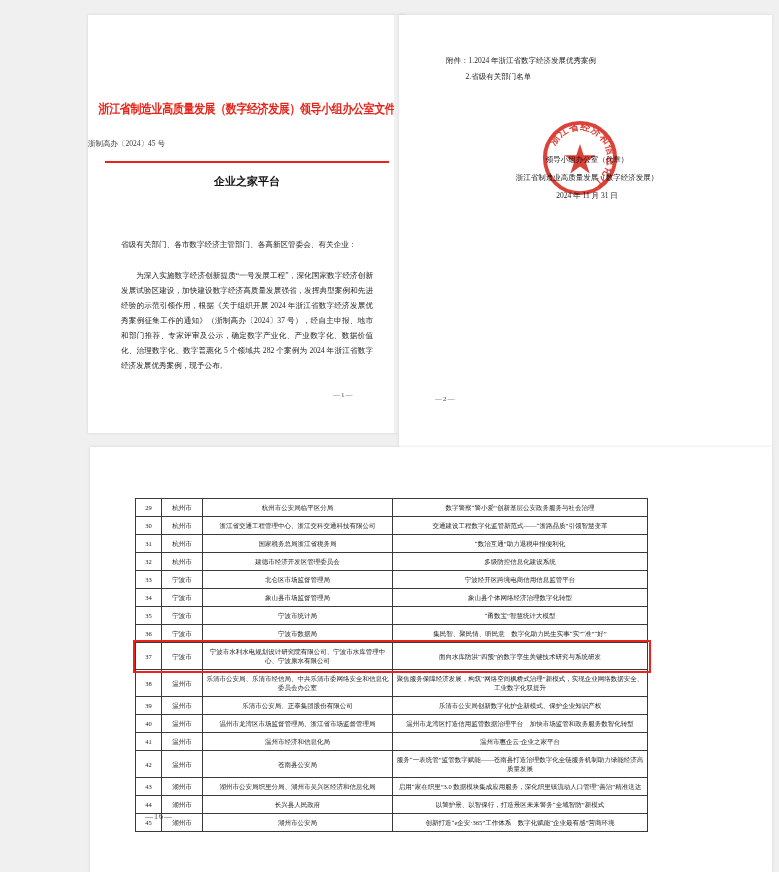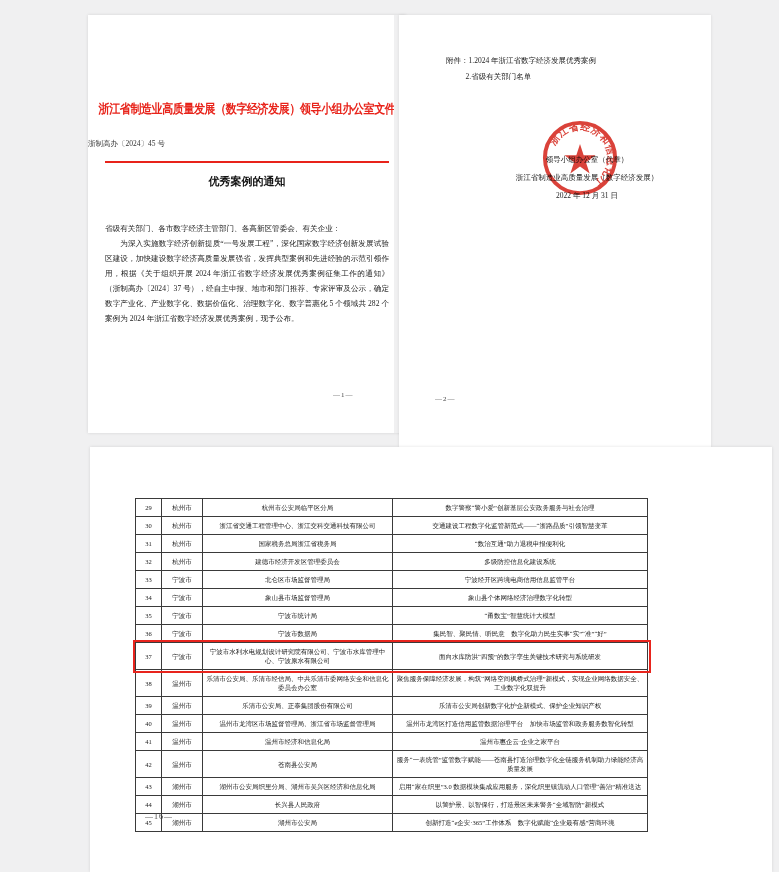--- a/index.html
+++ b/index.html
@@ -12,26 +12,26 @@
   .masthead{position:absolute;left:0;right:0;top:86px;text-align:center;
             color:#e8231a;font-weight:bold;font-size:11px;letter-spacing:-.4px;
             white-space:nowrap;transform:scaleY(1.15);}
   .docnum{position:absolute;left:0;right:0;top:124px;text-align:left;
           font-size:7.5px;color:#333;}
   .redrule{position:absolute;left:17px;right:17px;top:146px;height:2px;background:#e8231a;}
   .doc-title{position:absolute;left:10px;right:10px;top:158px;text-align:center;
              font-weight:bold;font-size:11px;line-height:16px;color:#111;}
   .bodytext{position:absolute;left:17px;right:17px;top:206px;font-size:7.6px;
             line-height:15px;text-align:justify;color:#222;}
-  .bodytext p{margin:0;}
+  .bodytext p{margin:16px;}
   .bodytext p.indent{text-indent:2em;}
   .pfoot{position:absolute;font-size:7px;color:#444;letter-spacing:1px;}
   #page1 .pfoot{left:245px;top:376px;}
   
-  #page2{left:399px;top:15px;width:312px;height:432px;box-shadow:0 0 3px rgba(0,0,0,.10);}
+  #page2{left:399px;top:15px;width:373px;height:432px;box-shadow:0 0 3px rgba(0,0,0,.10);}
   .attach{position:absolute;left:47px;top:38px;font-size:7.5px;line-height:16px;color:#222;}
   .attach .l2{padding-left:2.6em;}
   .signature{position:absolute;left:58px;top:136px;width:260px;text-align:center;
              font-size:7.5px;line-height:18px;color:#222;}
   .seal{position:absolute;left:142px;top:100px;width:78px;height:86px;
         opacity:.88;mix-blend-mode:multiply;}
   #page2 .pfoot{left:36px;top:380px;}
   
   #page16{left:90px;top:447px;width:682px;height:425px;}
   .cases-table{position:absolute;left:45px;top:51px;width:512px;border-collapse:collapse;
@@ -44,39 +44,39 @@
   .gap-strip{position:absolute;left:394px;top:15px;width:5px;height:418px;background:#f0f0f1;}
 </style>
 </head>
 <body>
 
 <div class="page" id="page1">
   <div class="masthead">浙江省制造业高质量发展（数字经济发展）领导小组办公室文件</div>
   <div class="docnum">浙制高办〔2024〕45 号</div>
   <div class="redrule"></div>
   <div class="doc-title">
-    <div>优秀案例的通知</div>
+    <div>企业之家平台</div>
   </div>
   <div class="bodytext">
     <p>省级有关部门、各市数字经济主管部门、各高新区管委会、有关企业：</p>
     <p class="indent">为深入实施数字经济创新提质“一号发展工程”，深化国家数字经济创新发展试验区建设，加快建设数字经济高质量发展强省，发挥典型案例和先进经验的示范引领作用，根据《关于组织开展 2024 年浙江省数字经济发展优秀案例征集工作的通知》（浙制高办〔2024〕37 号），经自主申报、地市和部门推荐、专家评审及公示，确定数字产业化、产业数字化、数据价值化、治理数字化、数字普惠化 5 个领域共 282 个案例为 2024 年浙江省数字经济发展优秀案例，现予公布。</p>
   </div>
   <div class="pfoot">—1—</div>
 </div>
 <div class="gap-strip"></div>
 
 <div class="page" id="page2">
   <div class="attach">
     <div>附件：1.2024 年浙江省数字经济发展优秀案例</div>
     <div class="l2">2.省级有关部门名单</div>
   </div>
   <div class="signature">
     <div>领导小组办公室（代章）</div>
     <div>浙江省制造业高质量发展（数字经济发展）</div>
-    <div>2022 年 12 月 31 日</div>
+    <div>2024 年 11 月 31 日</div>
   </div>
   <svg class="seal" viewBox="0 0 100 100">
     <circle cx="50" cy="50" r="45" fill="none" stroke="#d5281e" stroke-width="5"></circle>
     <path id="sealArc" d="M 50 86 A 36 36 0 1 1 50.01 86" fill="none"></path>
     <text fill="#d5281e" font-size="12.5" font-weight="bold" letter-spacing="1">
       <textPath href="#sealArc" startOffset="32%">浙江省经济和信息化厅</textPath>
     </text>
     <path d="M50 32 L54.7 46.5 L70 46.5 L57.6 55.4 L62.4 69.8 L50 60.9 L37.6 69.8 L42.4 55.4 L30 46.5 L45.3 46.5 Z" fill="#d5281e"></path>
   </svg>
   <div class="pfoot">—2—</div>

